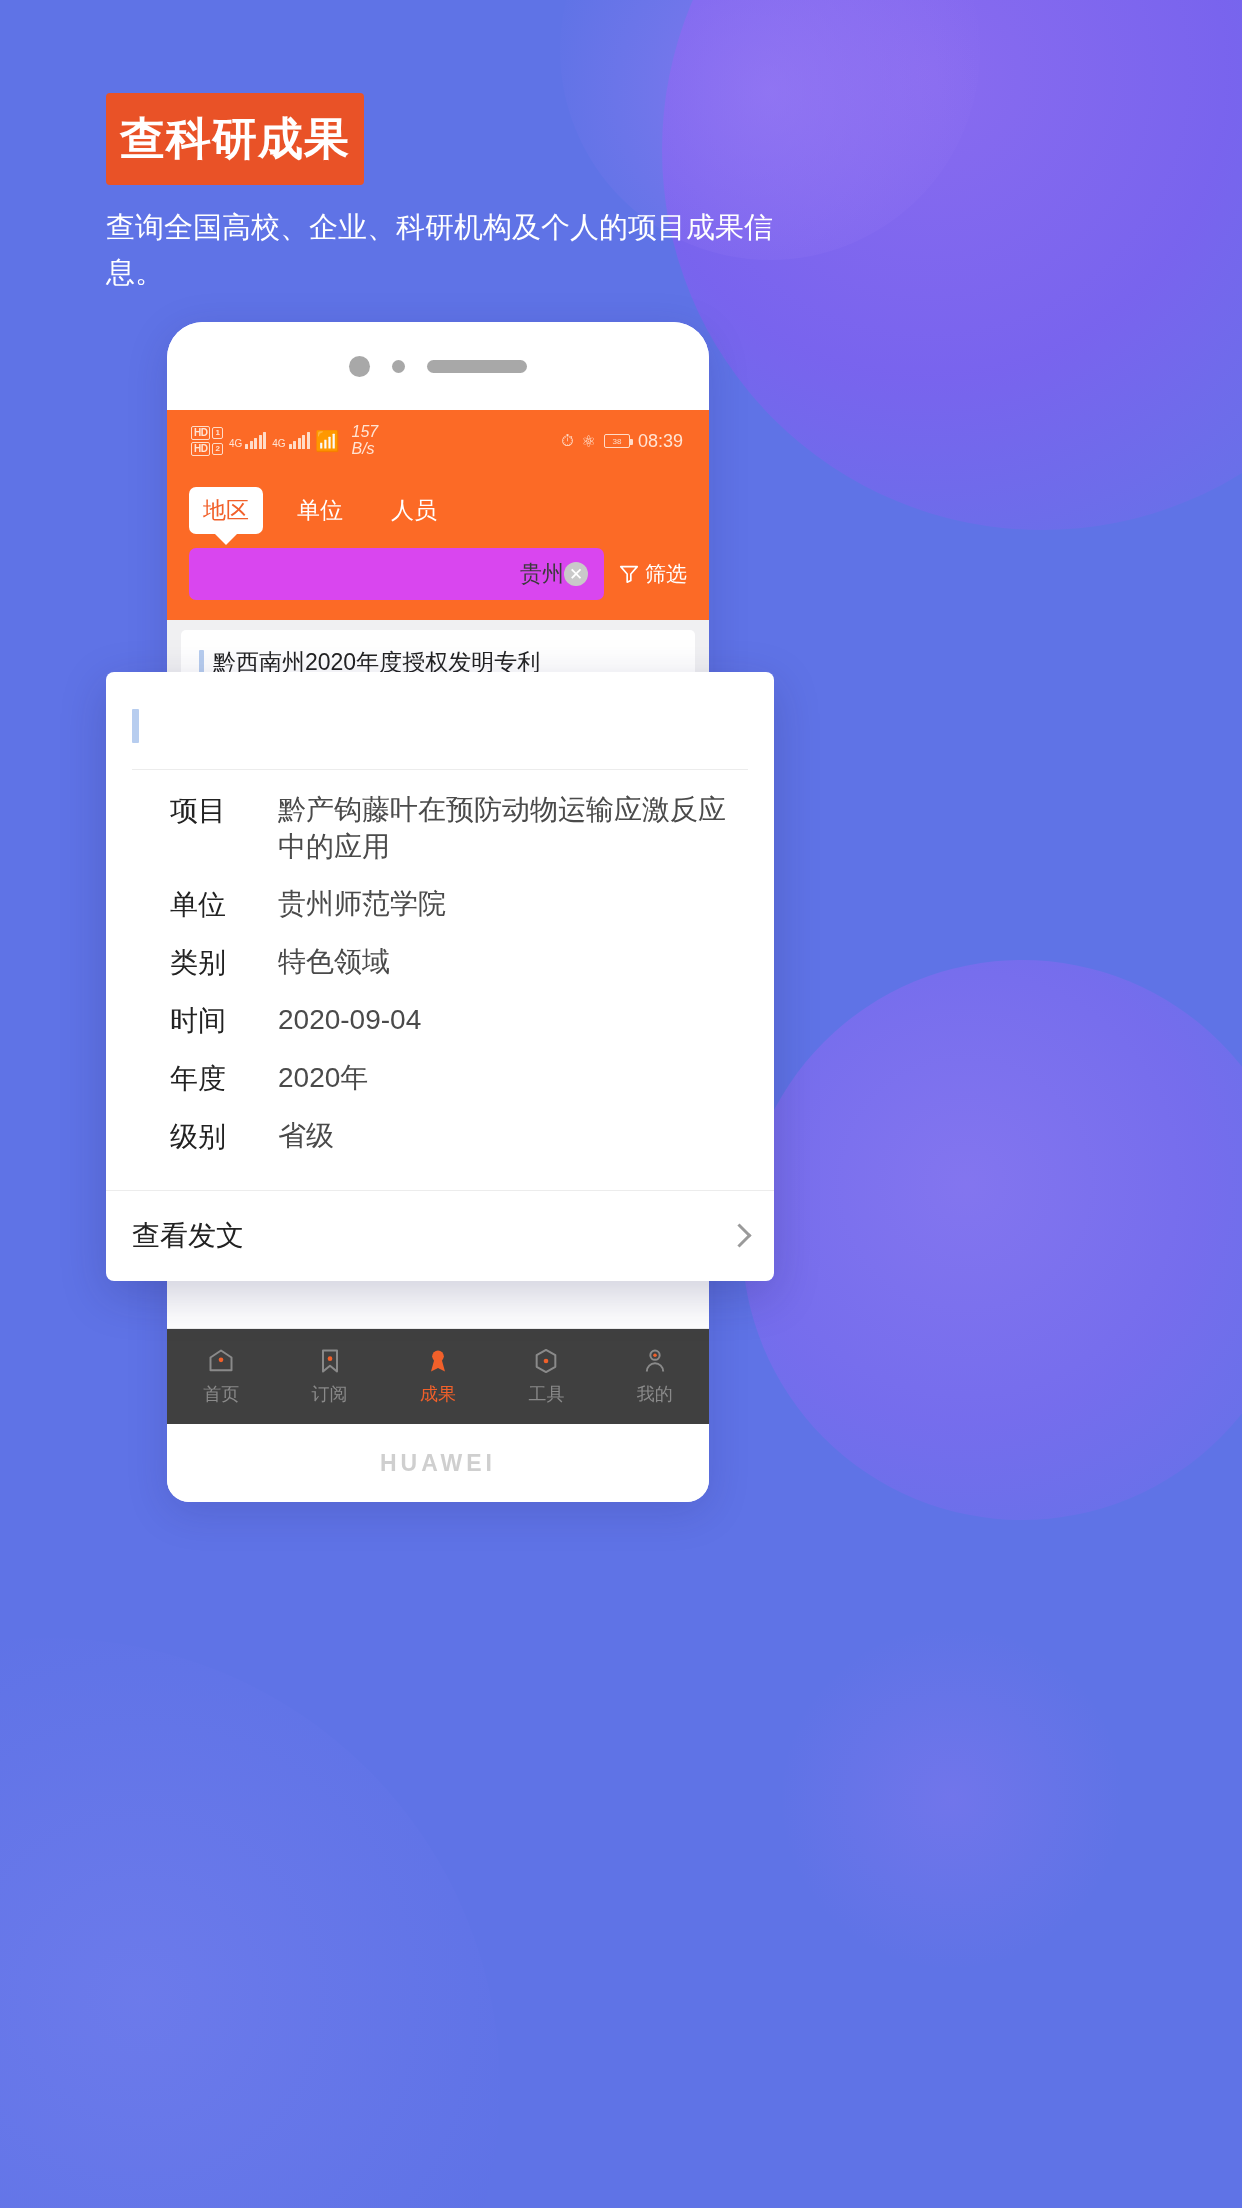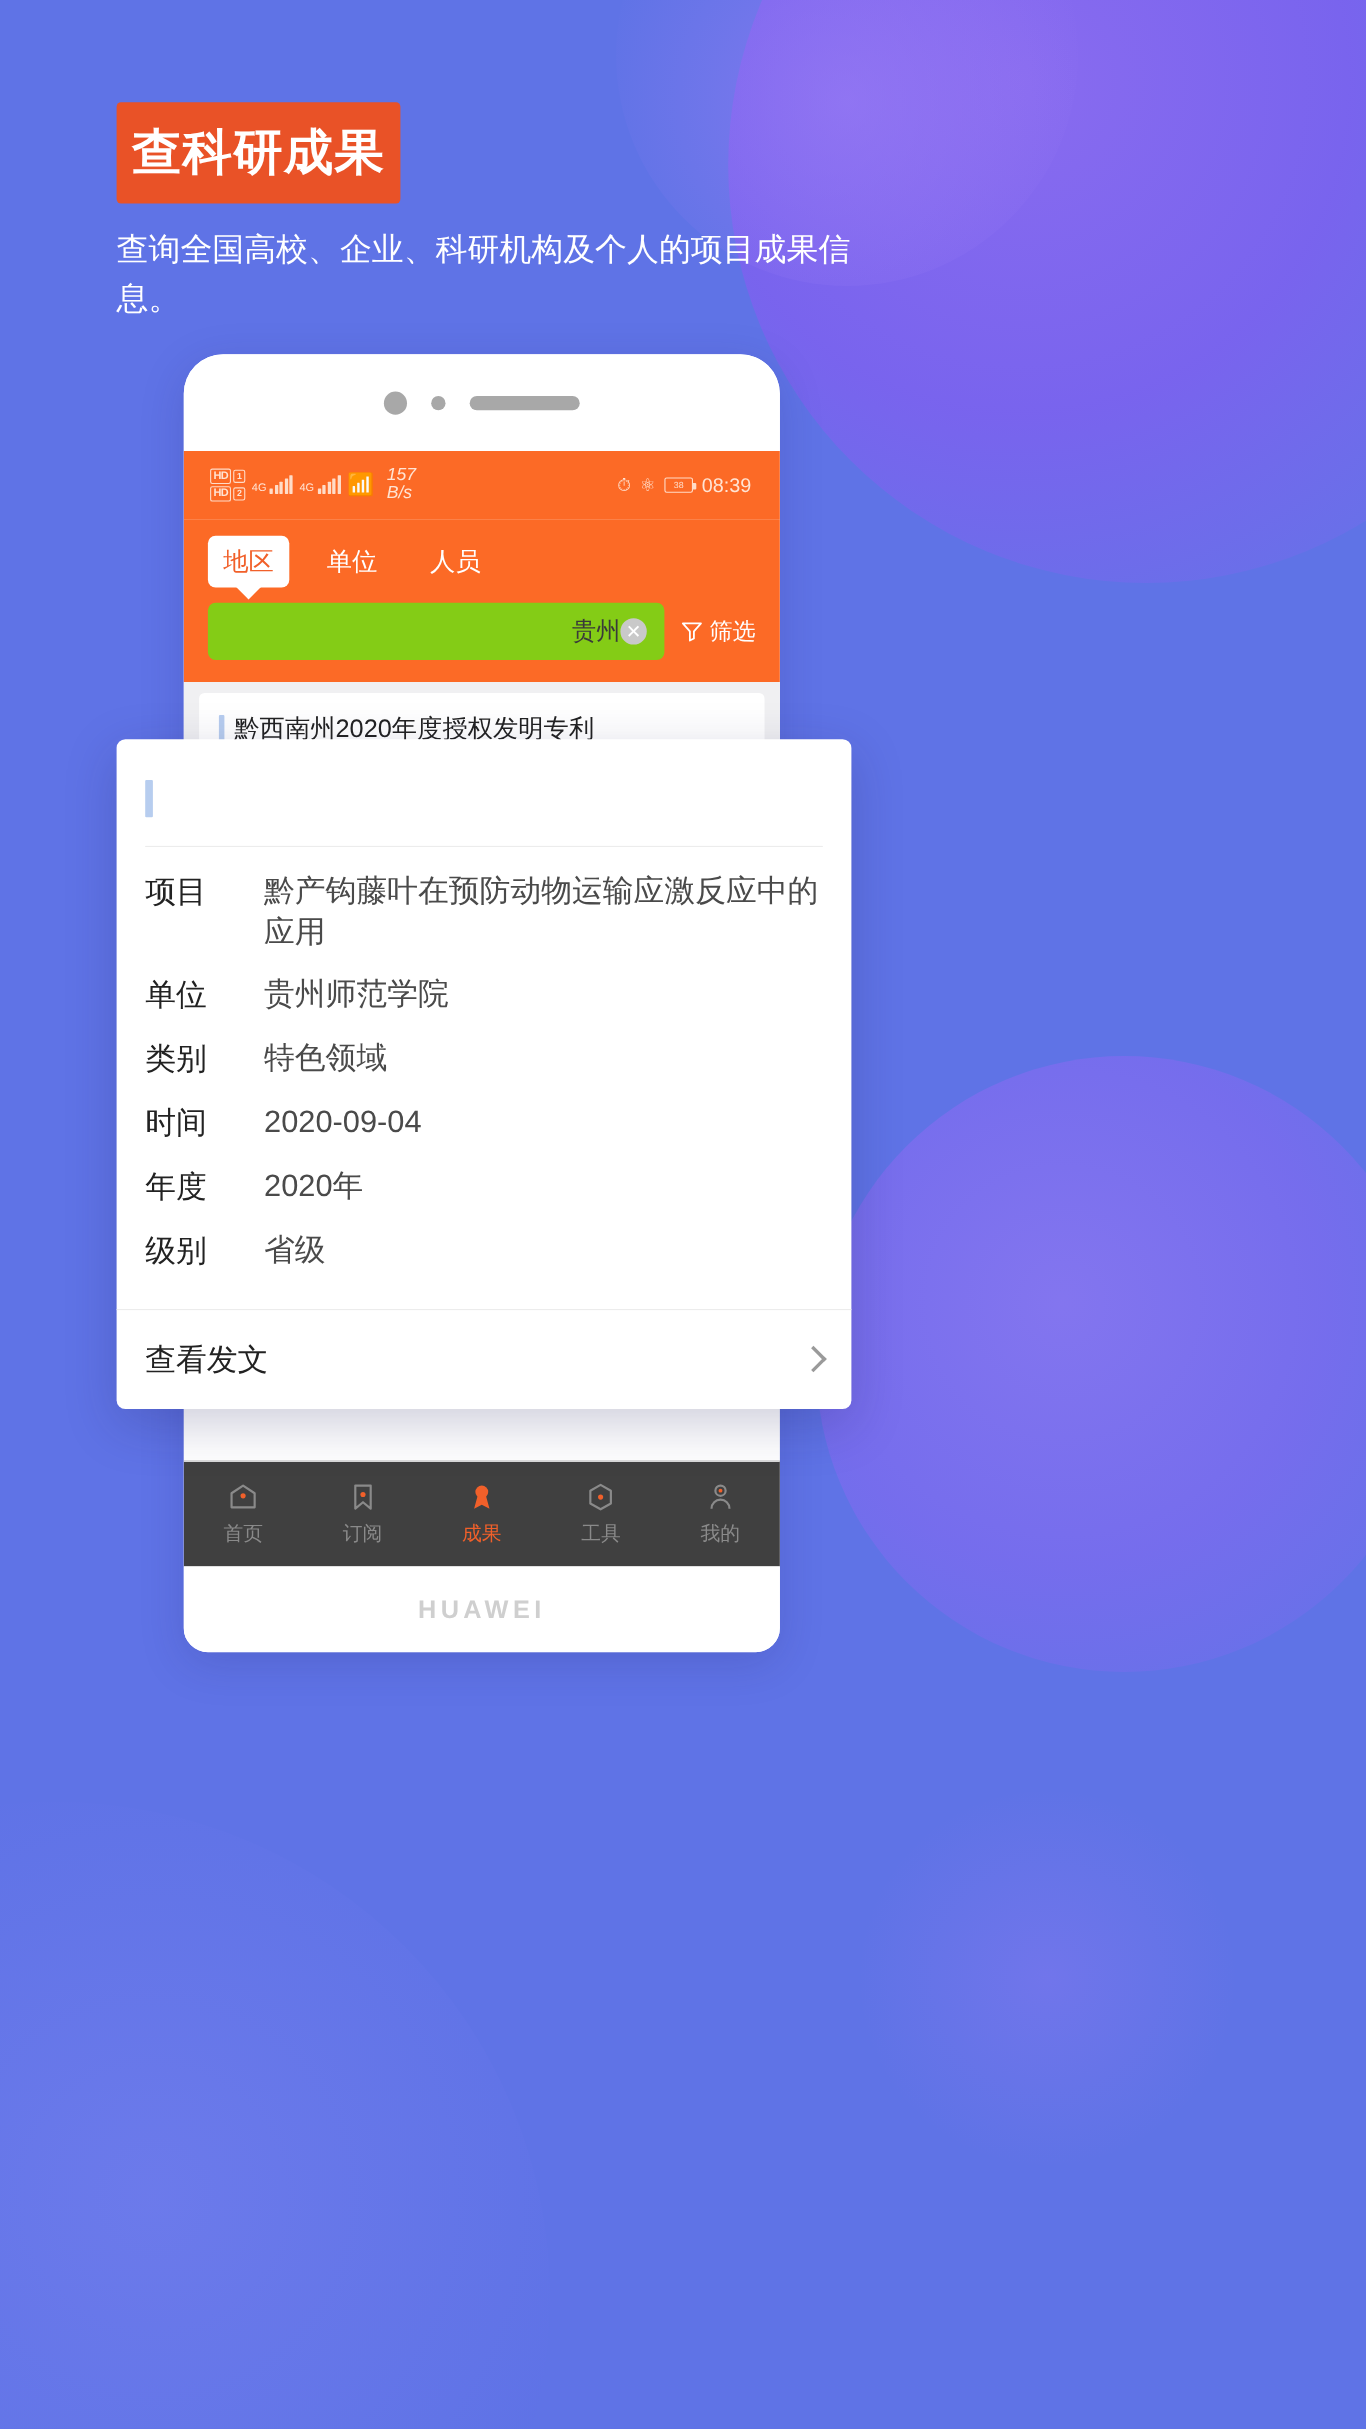--- a/index.html
+++ b/index.html
@@ -118,21 +118,21 @@
   .tab.active {
     background:#ffffff; color:#f1602a; border-radius:7px; font-weight:400;
   }
   .tab.active:after {
     content:""; position:absolute; left:50%; transform:translateX(-50%);
     bottom:-11px; border-left:12px solid transparent; border-right:12px solid transparent;
     border-top:12px solid #ffffff;
   }
   .search-row { display:flex; align-items:center; gap:14px; margin-top:14px; }
   .search-box {
-    flex:1; height:52px; background:#84cc16; border-radius:7px;
+    flex:1; height:52px; background:#d946ef; border-radius:7px;
     display:flex; align-items:center; padding:0 16px;
   }
   .search-val { flex:1; font-size:22px; color:#3a3a3a; }
   .clear-icon {
     width:24px; height:24px; border-radius:50%; background:#c9c9c9; color:#ffffff;
     font-size:17px; display:flex; align-items:center; justify-content:center; line-height:1;
   }
   .filter-btn { display:flex; align-items:center; gap:5px; color:#ffffff; font-size:21px; }
 
   
@@ -167,21 +167,21 @@
     background:#ffffff; border-radius:8px;
     box-shadow:0 14px 46px rgba(30,30,90,.22);
     padding:34px 0 0;
   }
   .m-title {
     display:flex; align-items:flex-start; gap:12px;
     padding:0 26px 26px; font-size:31px; color:#1d1d1d; line-height:1.25;
   }
   .m-bar { width:7px; min-width:7px; height:34px; background:#b7cdef; border-radius:1px; margin-top:3px; }
   .m-div { height:1px; background:#ececec; margin:0 26px; }
-  .m-body { padding:22px 26px 8px; }
+  .m-body { padding:22px 26px 8px;margin-left:38px; }
   .m-row { display:flex; align-items:flex-start; margin-bottom:20px; }
   .m-k { width:108px; min-width:108px; font-size:28px; color:#222; }
   .m-v { font-size:28px; color:#4a4a4a; line-height:1.32; }
   .m-foot {
     border-top:1px solid #ececec; margin-top:6px;
     padding:26px; display:flex; align-items:center;
   }
   .m-foot .lbl { font-size:28px; color:#222; }
   .chev {
     margin-left:auto; width:17px; height:17px;

